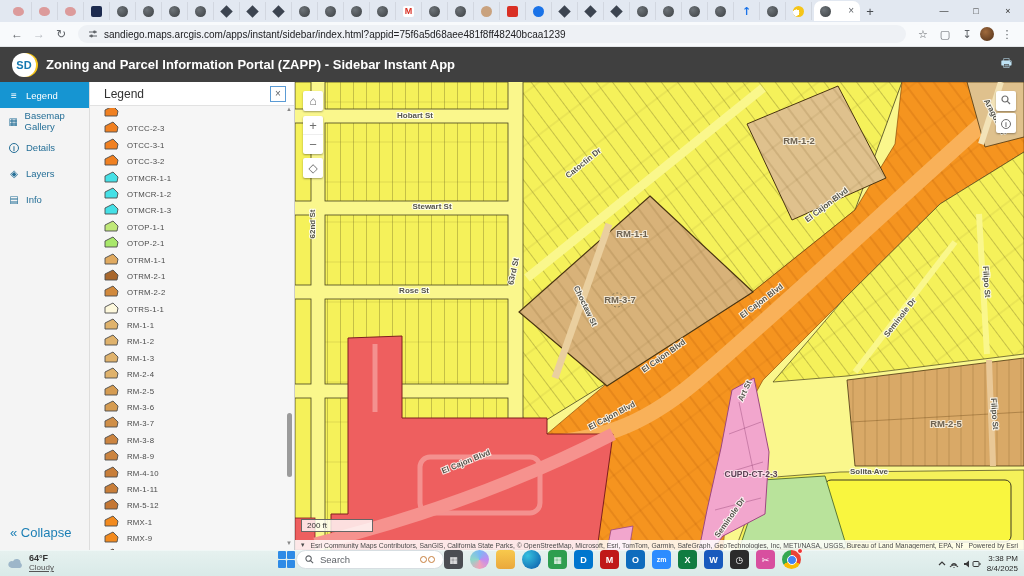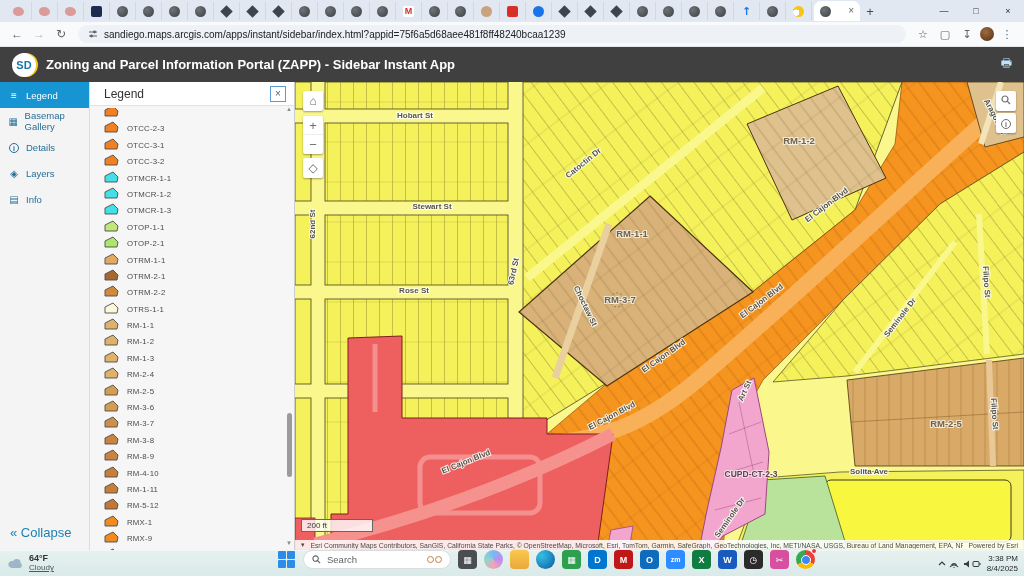--- a/index.html
+++ b/index.html
@@ -77,21 +77,21 @@
   .scalebar{position:absolute;left:6px;bottom:18px;width:72px;height:13px;background:rgba(255,255,255,.8);border:1px solid #666;font-size:8px;color:#333;padding:1px 0 0 5px;}
   .attrib{position:absolute;left:0;right:0;bottom:0;height:10px;background:rgba(255,255,255,.85);display:flex;align-items:center;font-size:6.8px;color:#4a4a4a;padding:0 6px;gap:6px;}
   .attrib .txt{flex:1;white-space:nowrap;overflow:hidden;}
   .attrib .pow{flex:none;}
 
   
   .taskbar{height:26px;background:linear-gradient(#e6f1ef,#d9eae8);display:flex;align-items:center;position:relative;border-top:1px solid rgba(255,255,255,.6);}
   .weather{display:flex;align-items:center;gap:5px;padding-left:8px;width:200px;}
   .wx-temp{font-size:9px;font-weight:700;color:#333;line-height:1.1;}
   .wx-cond{font-size:8px;color:#555;line-height:1.1;text-decoration:underline;}
-  .tb-center{display:flex;align-items:center;gap:7px;position:absolute;left:278px;top:0;height:17px;}
+  .tb-center{display:flex;align-items:center;gap:0;position:absolute;left:278px;top:0;height:17px;}
   .startbtn{width:18px;height:18px;display:grid;grid-template-columns:8px 8px;grid-template-rows:8px 8px;gap:1px;}
   .startbtn span{background:#2e8be6;border-radius:1px;}
   .searchpill{width:148px;height:19px;background:#fff;border:1px solid #d7dee2;border-radius:10px;display:flex;align-items:center;gap:6px;padding:0 8px;}
   .searchpill .stext{font-size:9.5px;color:#5f6368;flex:1;}
   .bike{display:flex;align-items:center;gap:1px;}
   .bike i{width:7px;height:7px;border:1.5px solid #c77f3e;border-radius:50%;display:block;}
   .appico{width:19px;height:19px;border-radius:4px;display:flex;align-items:center;justify-content:center;font-size:9px;font-weight:700;color:#fff;position:relative;}
   .appico.folder{background:linear-gradient(#f8c94c,#eaa83c);}
   .appico.copilot{background:conic-gradient(#7ab8f5,#c08df0,#f2a3b8,#8fd6c9,#7ab8f5);border-radius:50%;}
   .appico.edge{background:radial-gradient(circle at 30% 30%,#35c1e0,#0a57a8);border-radius:50%;}

